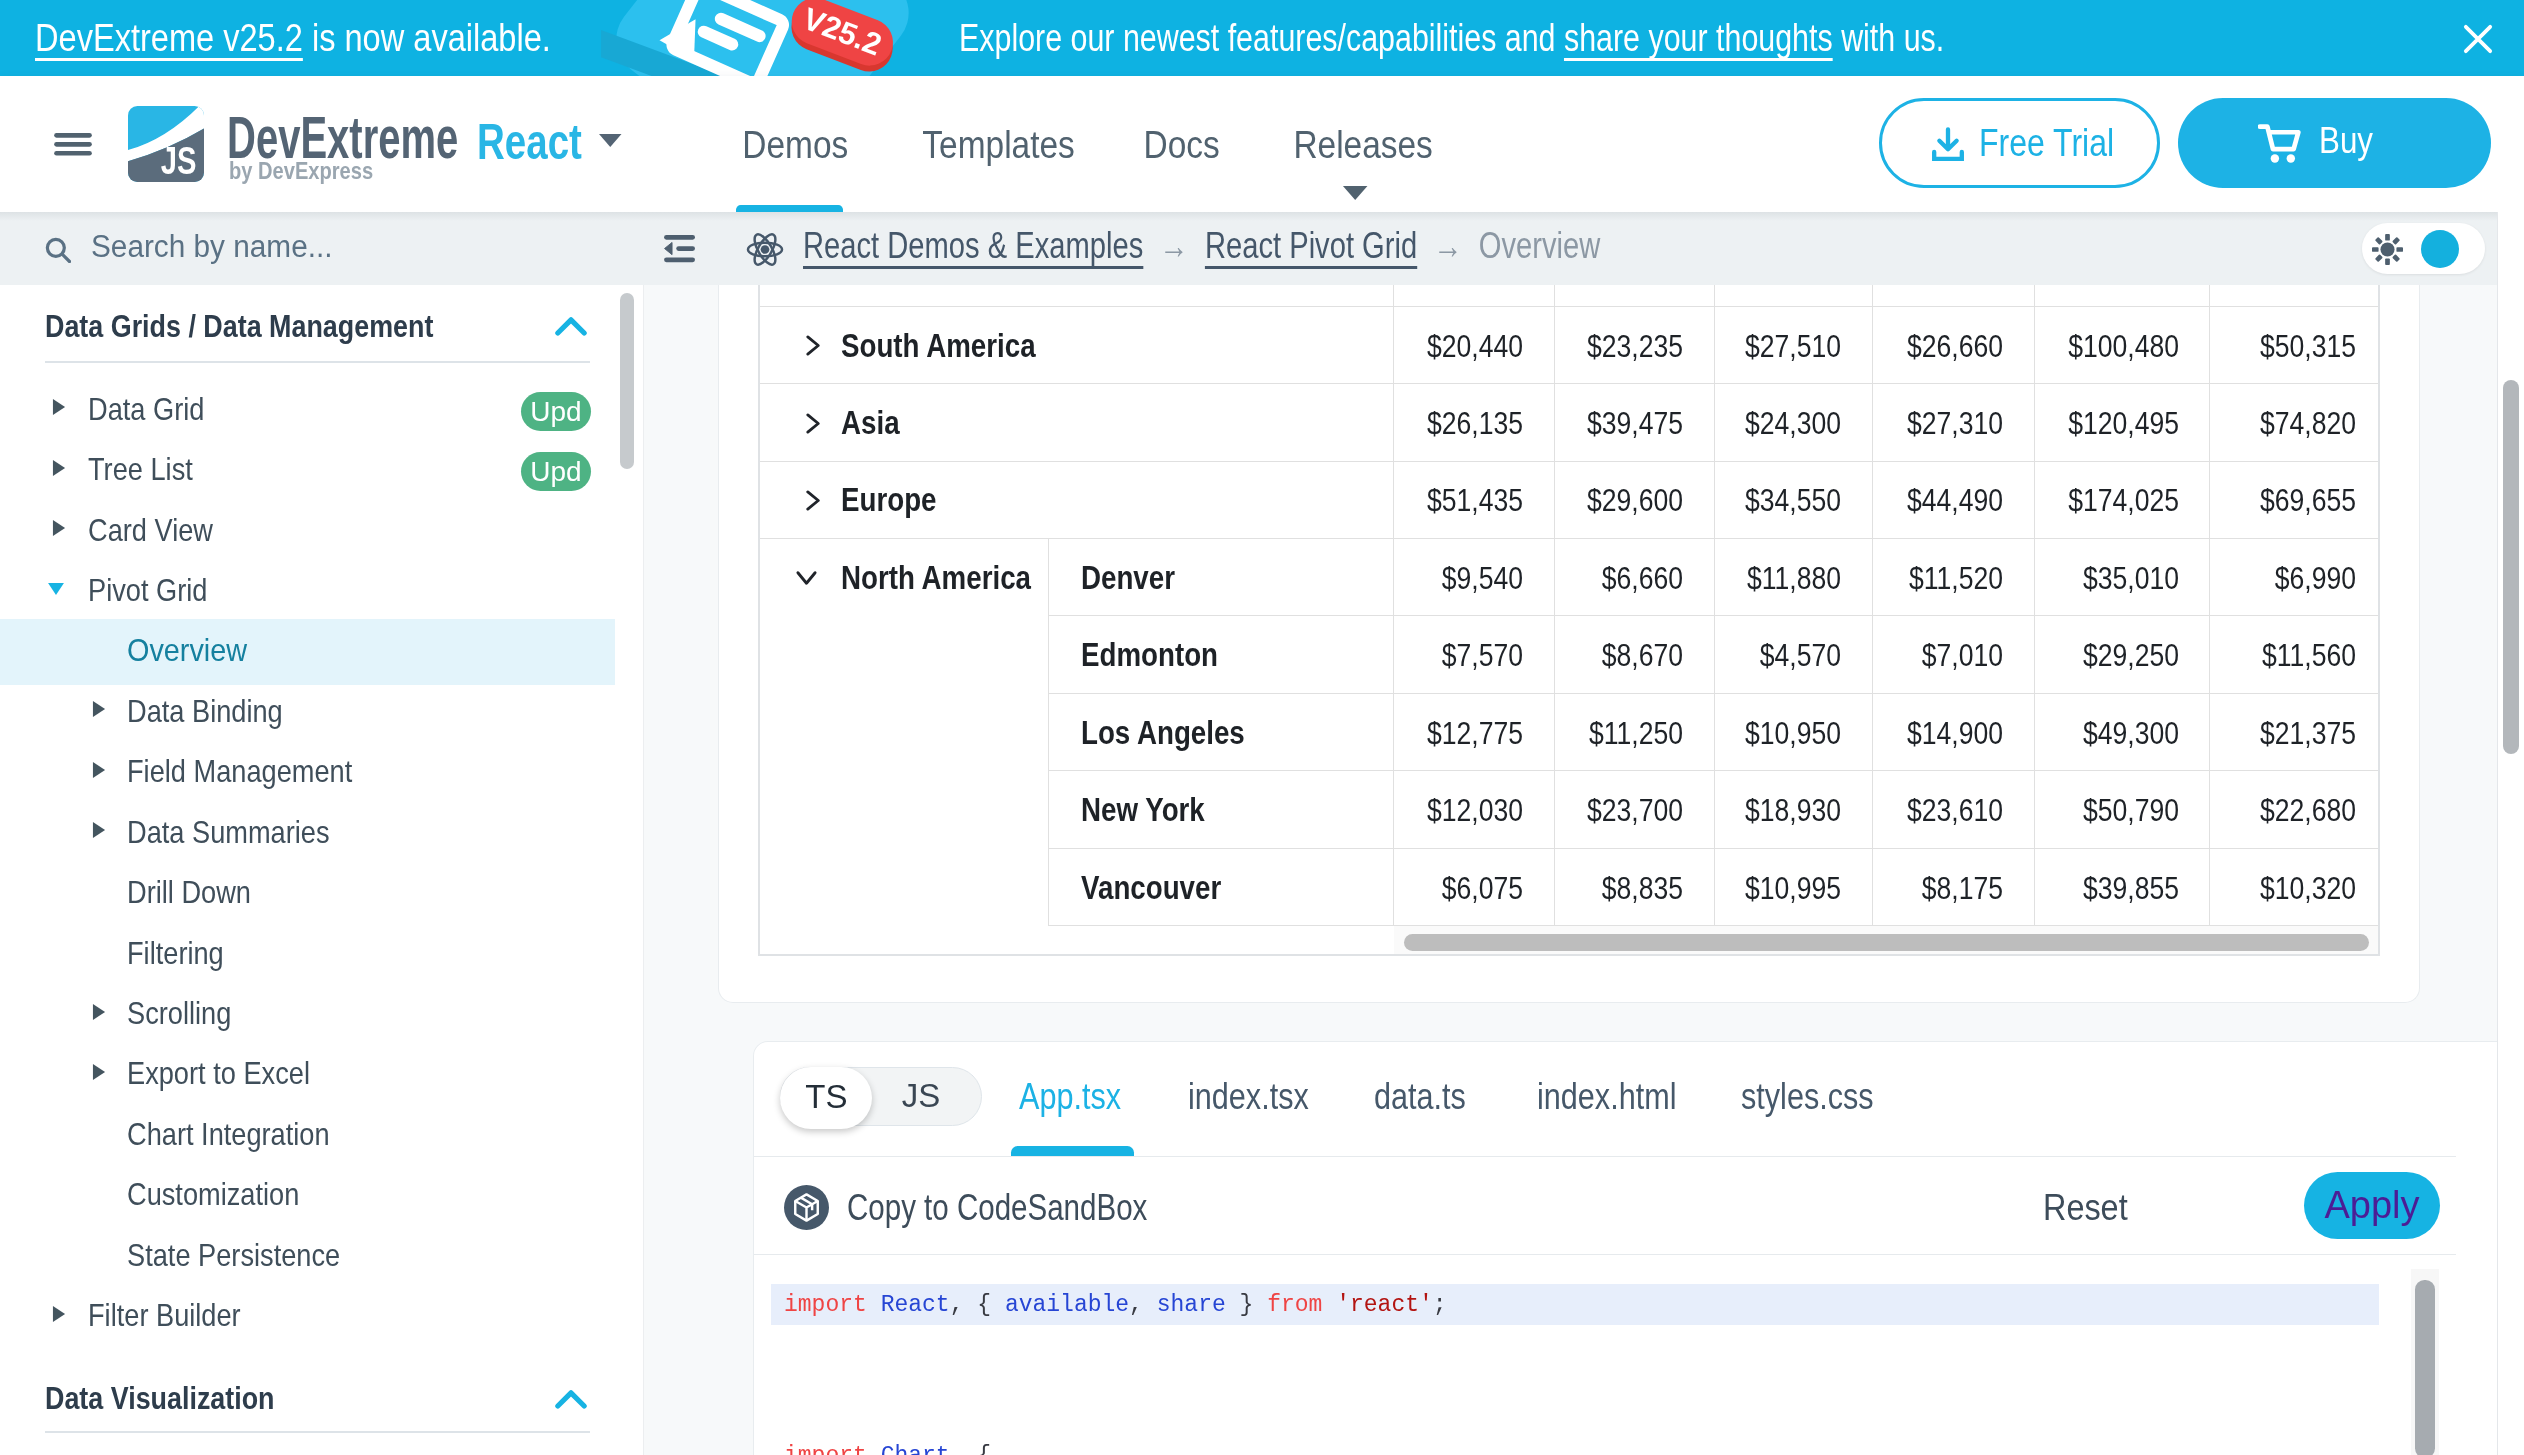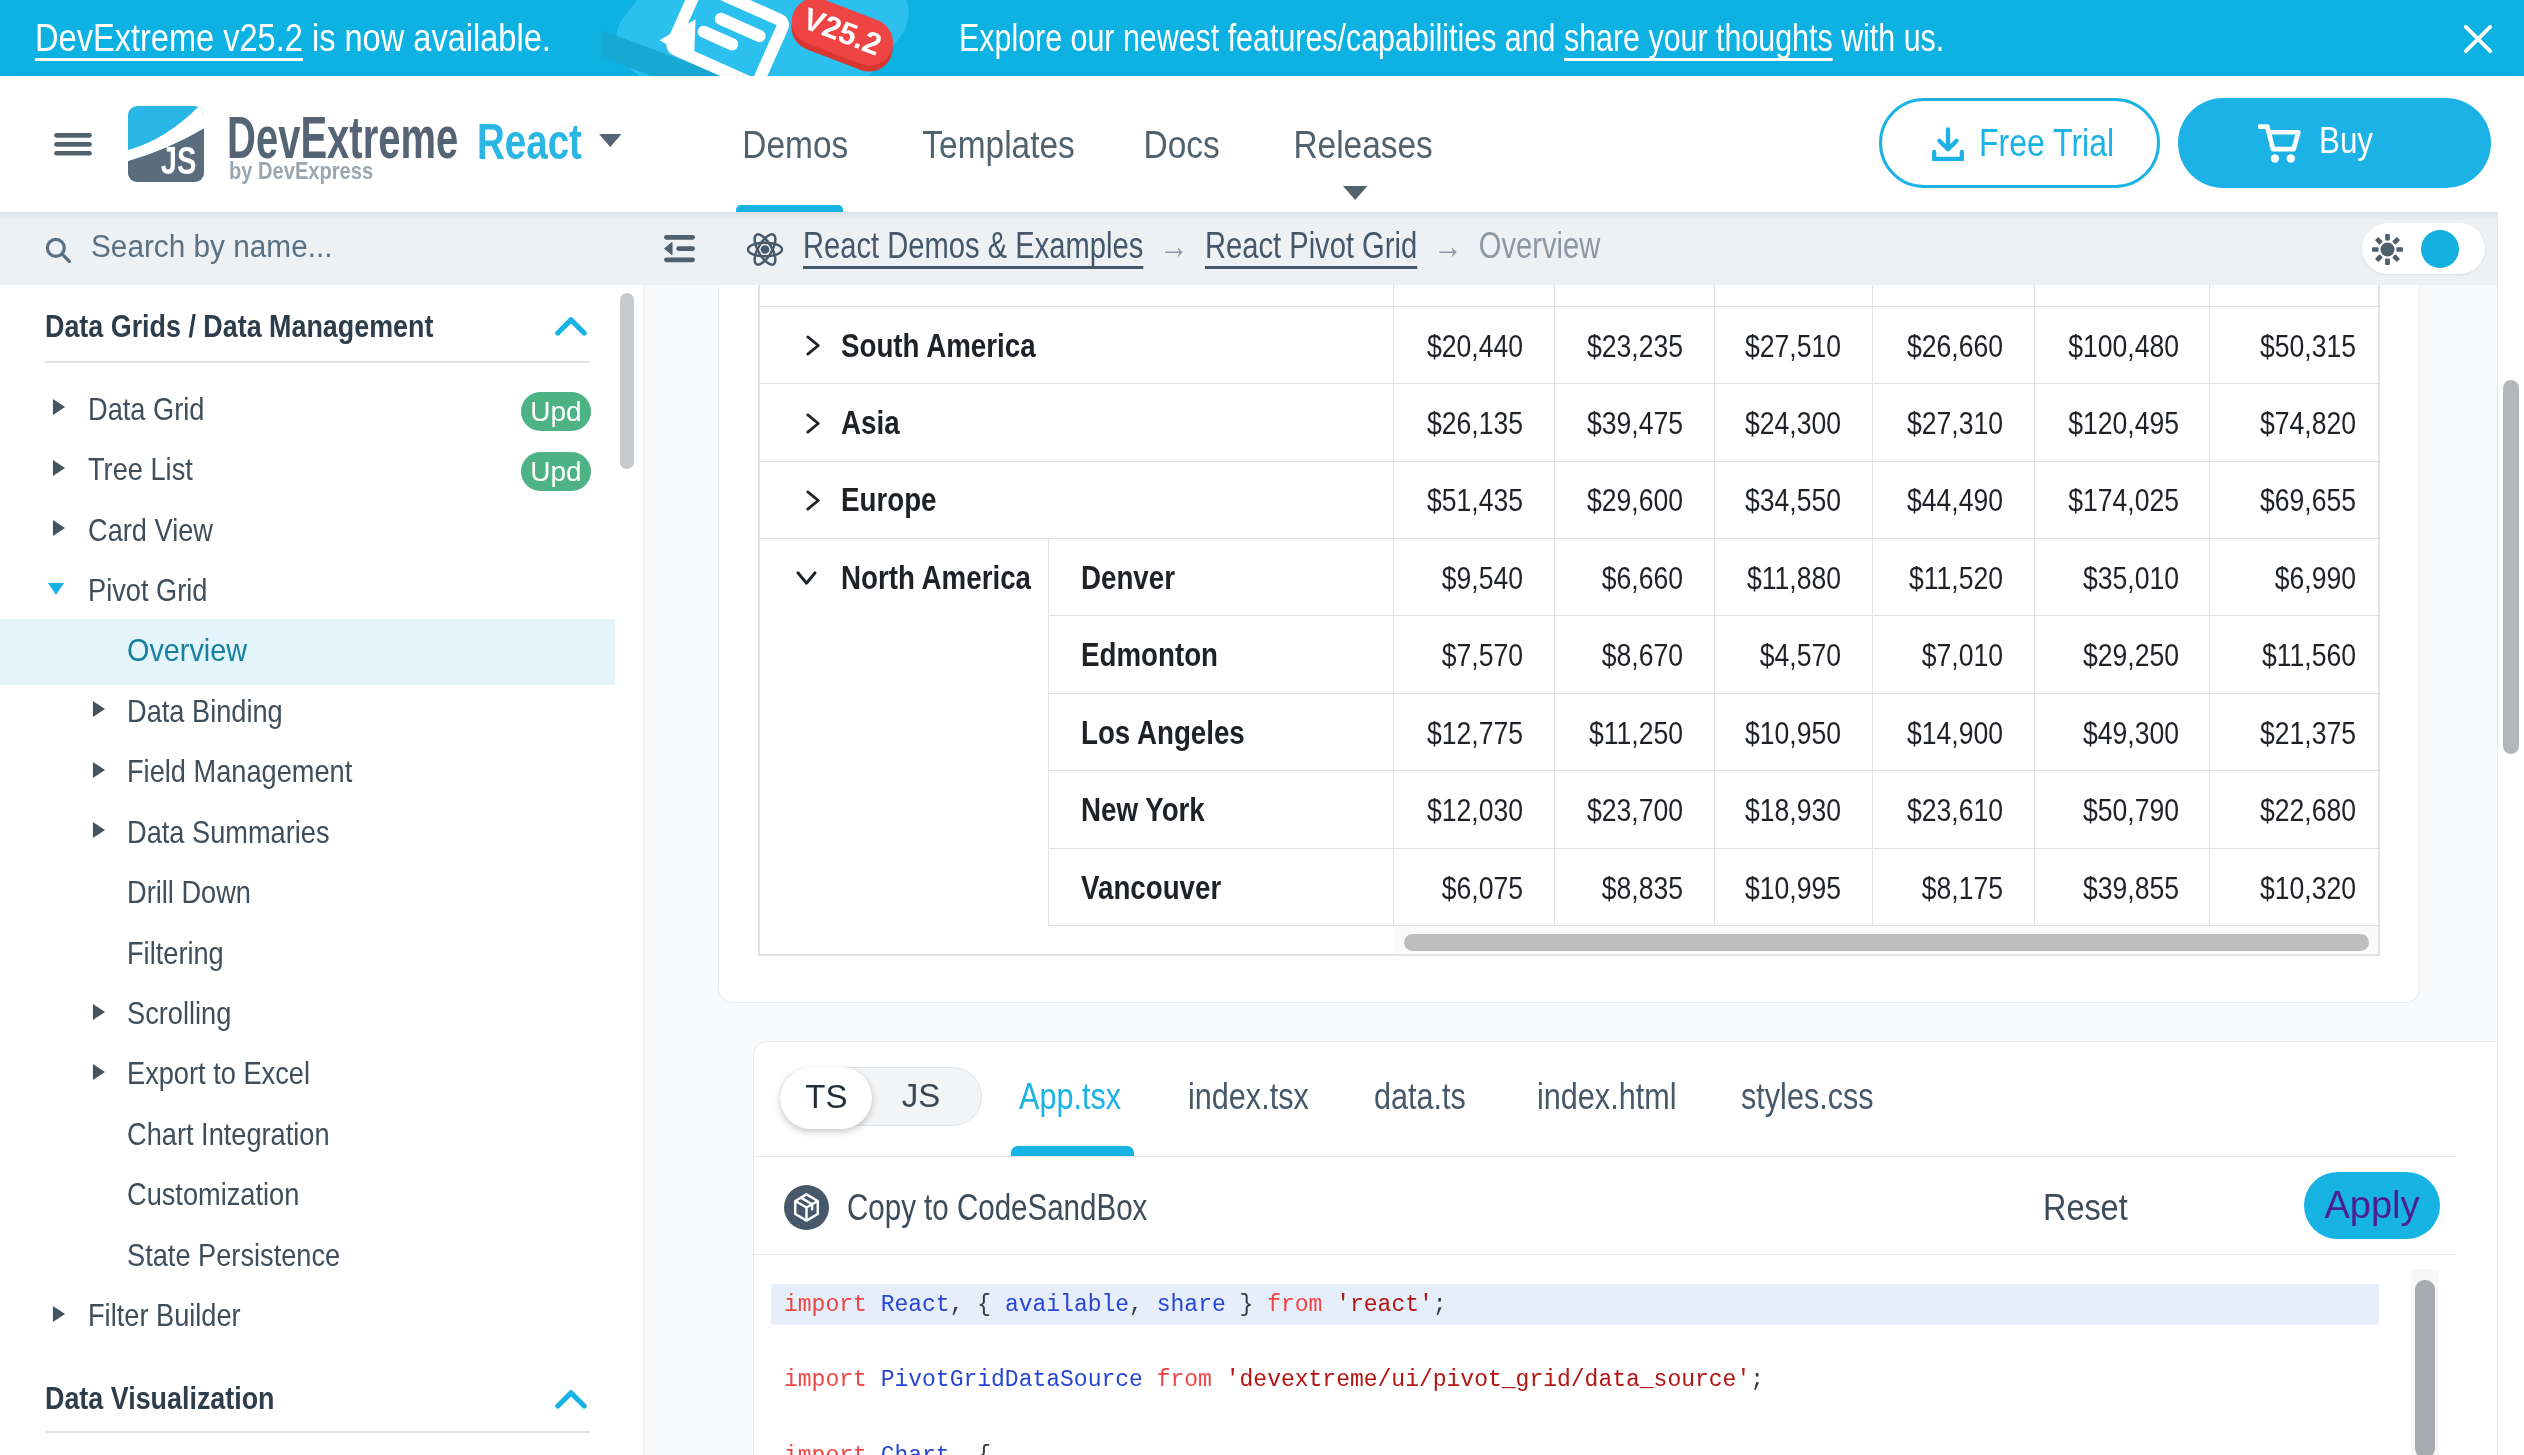--- a/index.html
+++ b/index.html
@@ -366,21 +366,20 @@
         <path d="M18 13.5 L30 20.5 L30 27"></path>
       </g>
     </svg>
     <div class="abs" style="left:93px;top:137px;height:57px;line-height:57px;font-size:36px;color:#3d4c5a;white-space:nowrap;transform:scaleX(0.82);transform-origin:0 50%;">Copy to CodeSandBox</div>
     <div class="abs" style="left:1289px;top:137px;height:57px;line-height:57px;font-size:36px;color:#3d4c5a;white-space:nowrap;transform:scaleX(0.9);transform-origin:0 50%;">Reset</div>
     <div class="abs" style="left:1550px;top:130px;width:136px;height:67px;background:#16b3e3;border-radius:34px;color:#4c1d95;font-size:38px;text-align:center;line-height:67px;">Apply</div>
     <div class="abs" style="left:0;top:212px;width:1702px;height:0.9px;background:#e6eaed;"></div>
 
     <div class="abs" style="left:17px;top:242px;width:1608px;height:41px;background:#e7eefb;"></div>
     <div class="abs code" style="left:30px;top:244px;"><span class="kw">import</span> <span class="id">React</span>, { <span class="id">available</span>, <span class="id">share</span> } <span class="kw">from</span> <span class="st">'react'</span>;</div>
-    <div class="abs code" style="left:30px;top:319px;"><span class="kw">import</span> <span class="id">PivotGridDataSource</span> <span class="kw">from</span> <span class="st">'devextreme/ui/pivot_grid/data_source'</span>;</div>
     <div class="abs code" style="left:30px;top:395px;"><span class="kw">import</span> <span class="id">Chart</span>, {</div>
 
     <div class="abs" style="left:1657px;top:227px;width:28px;height:189px;background:#f7f7f7;"></div>
     <div class="abs" style="left:1661px;top:238px;width:20px;height:178px;background:#a6abb0;border-radius:9.4px;"></div>
   </div>
 
   <div class="abs" style="left:2497px;top:212px;width:27px;height:1244px;background:#ffffff;border-left:0.9px solid #e4e7ea;"></div>
   <div class="abs" style="left:2503px;top:380px;width:16px;height:374px;background:#b3b7bb;border-radius:8.5px;"></div>
 
 </div>

